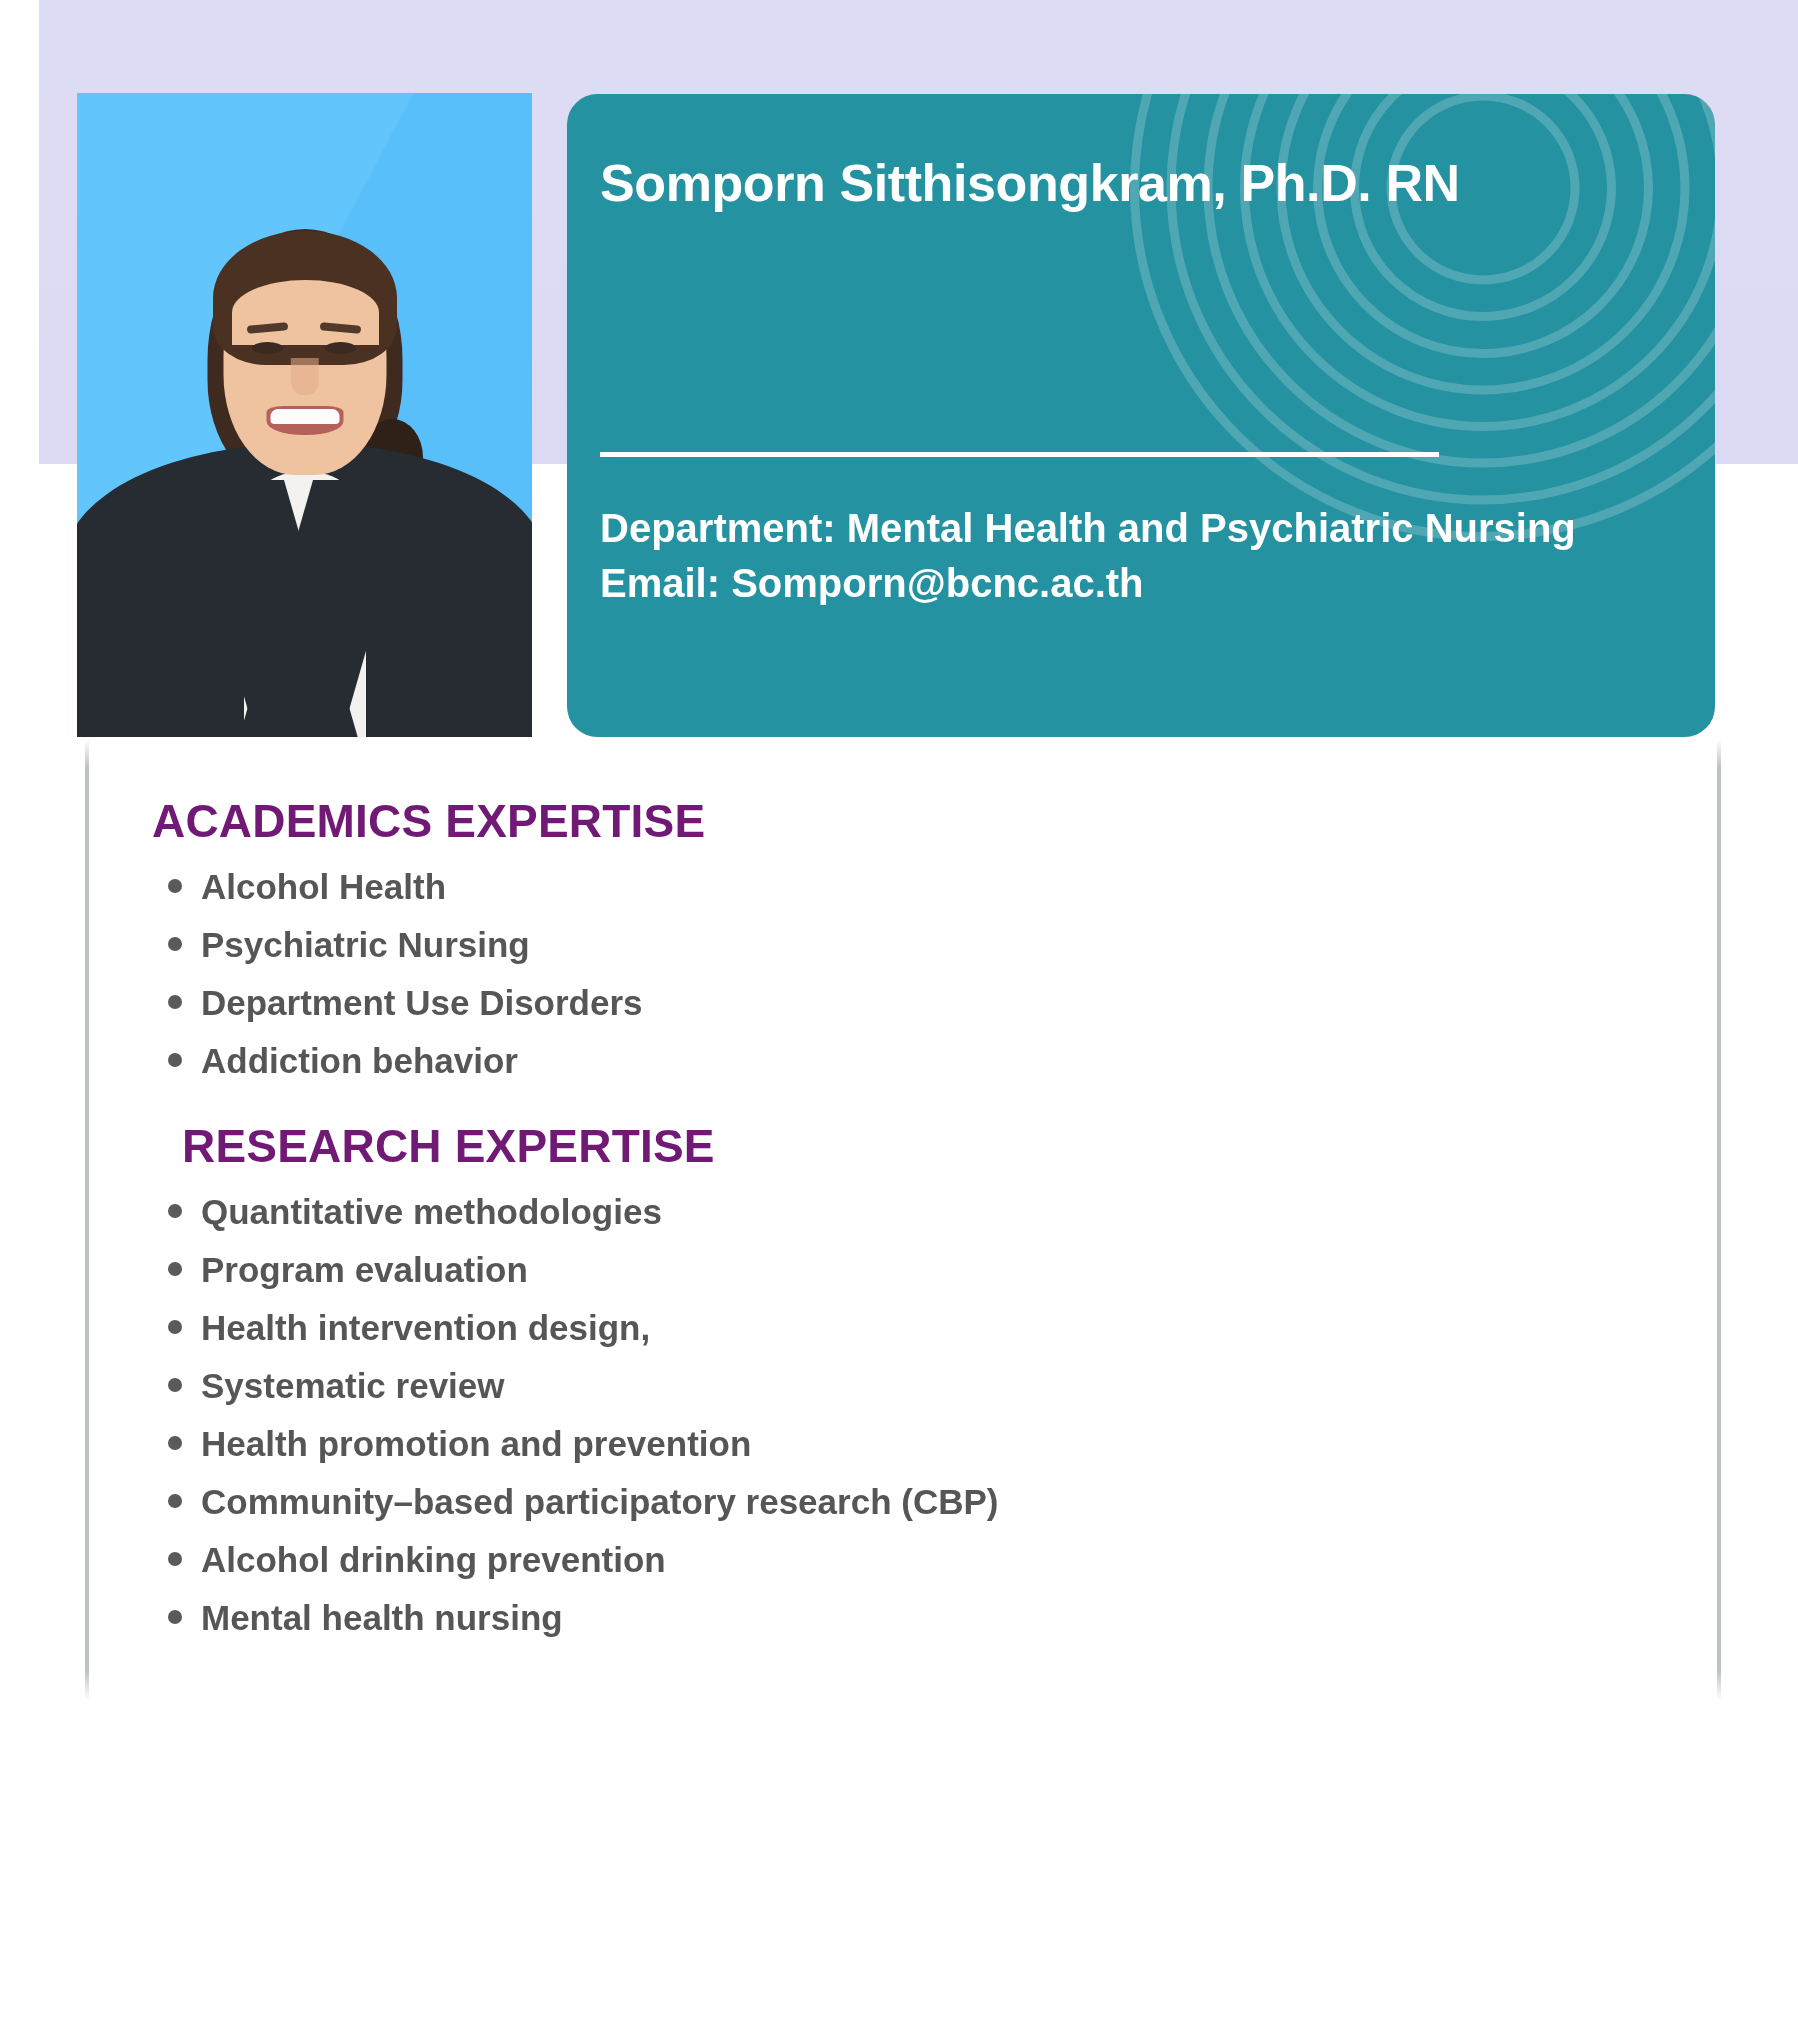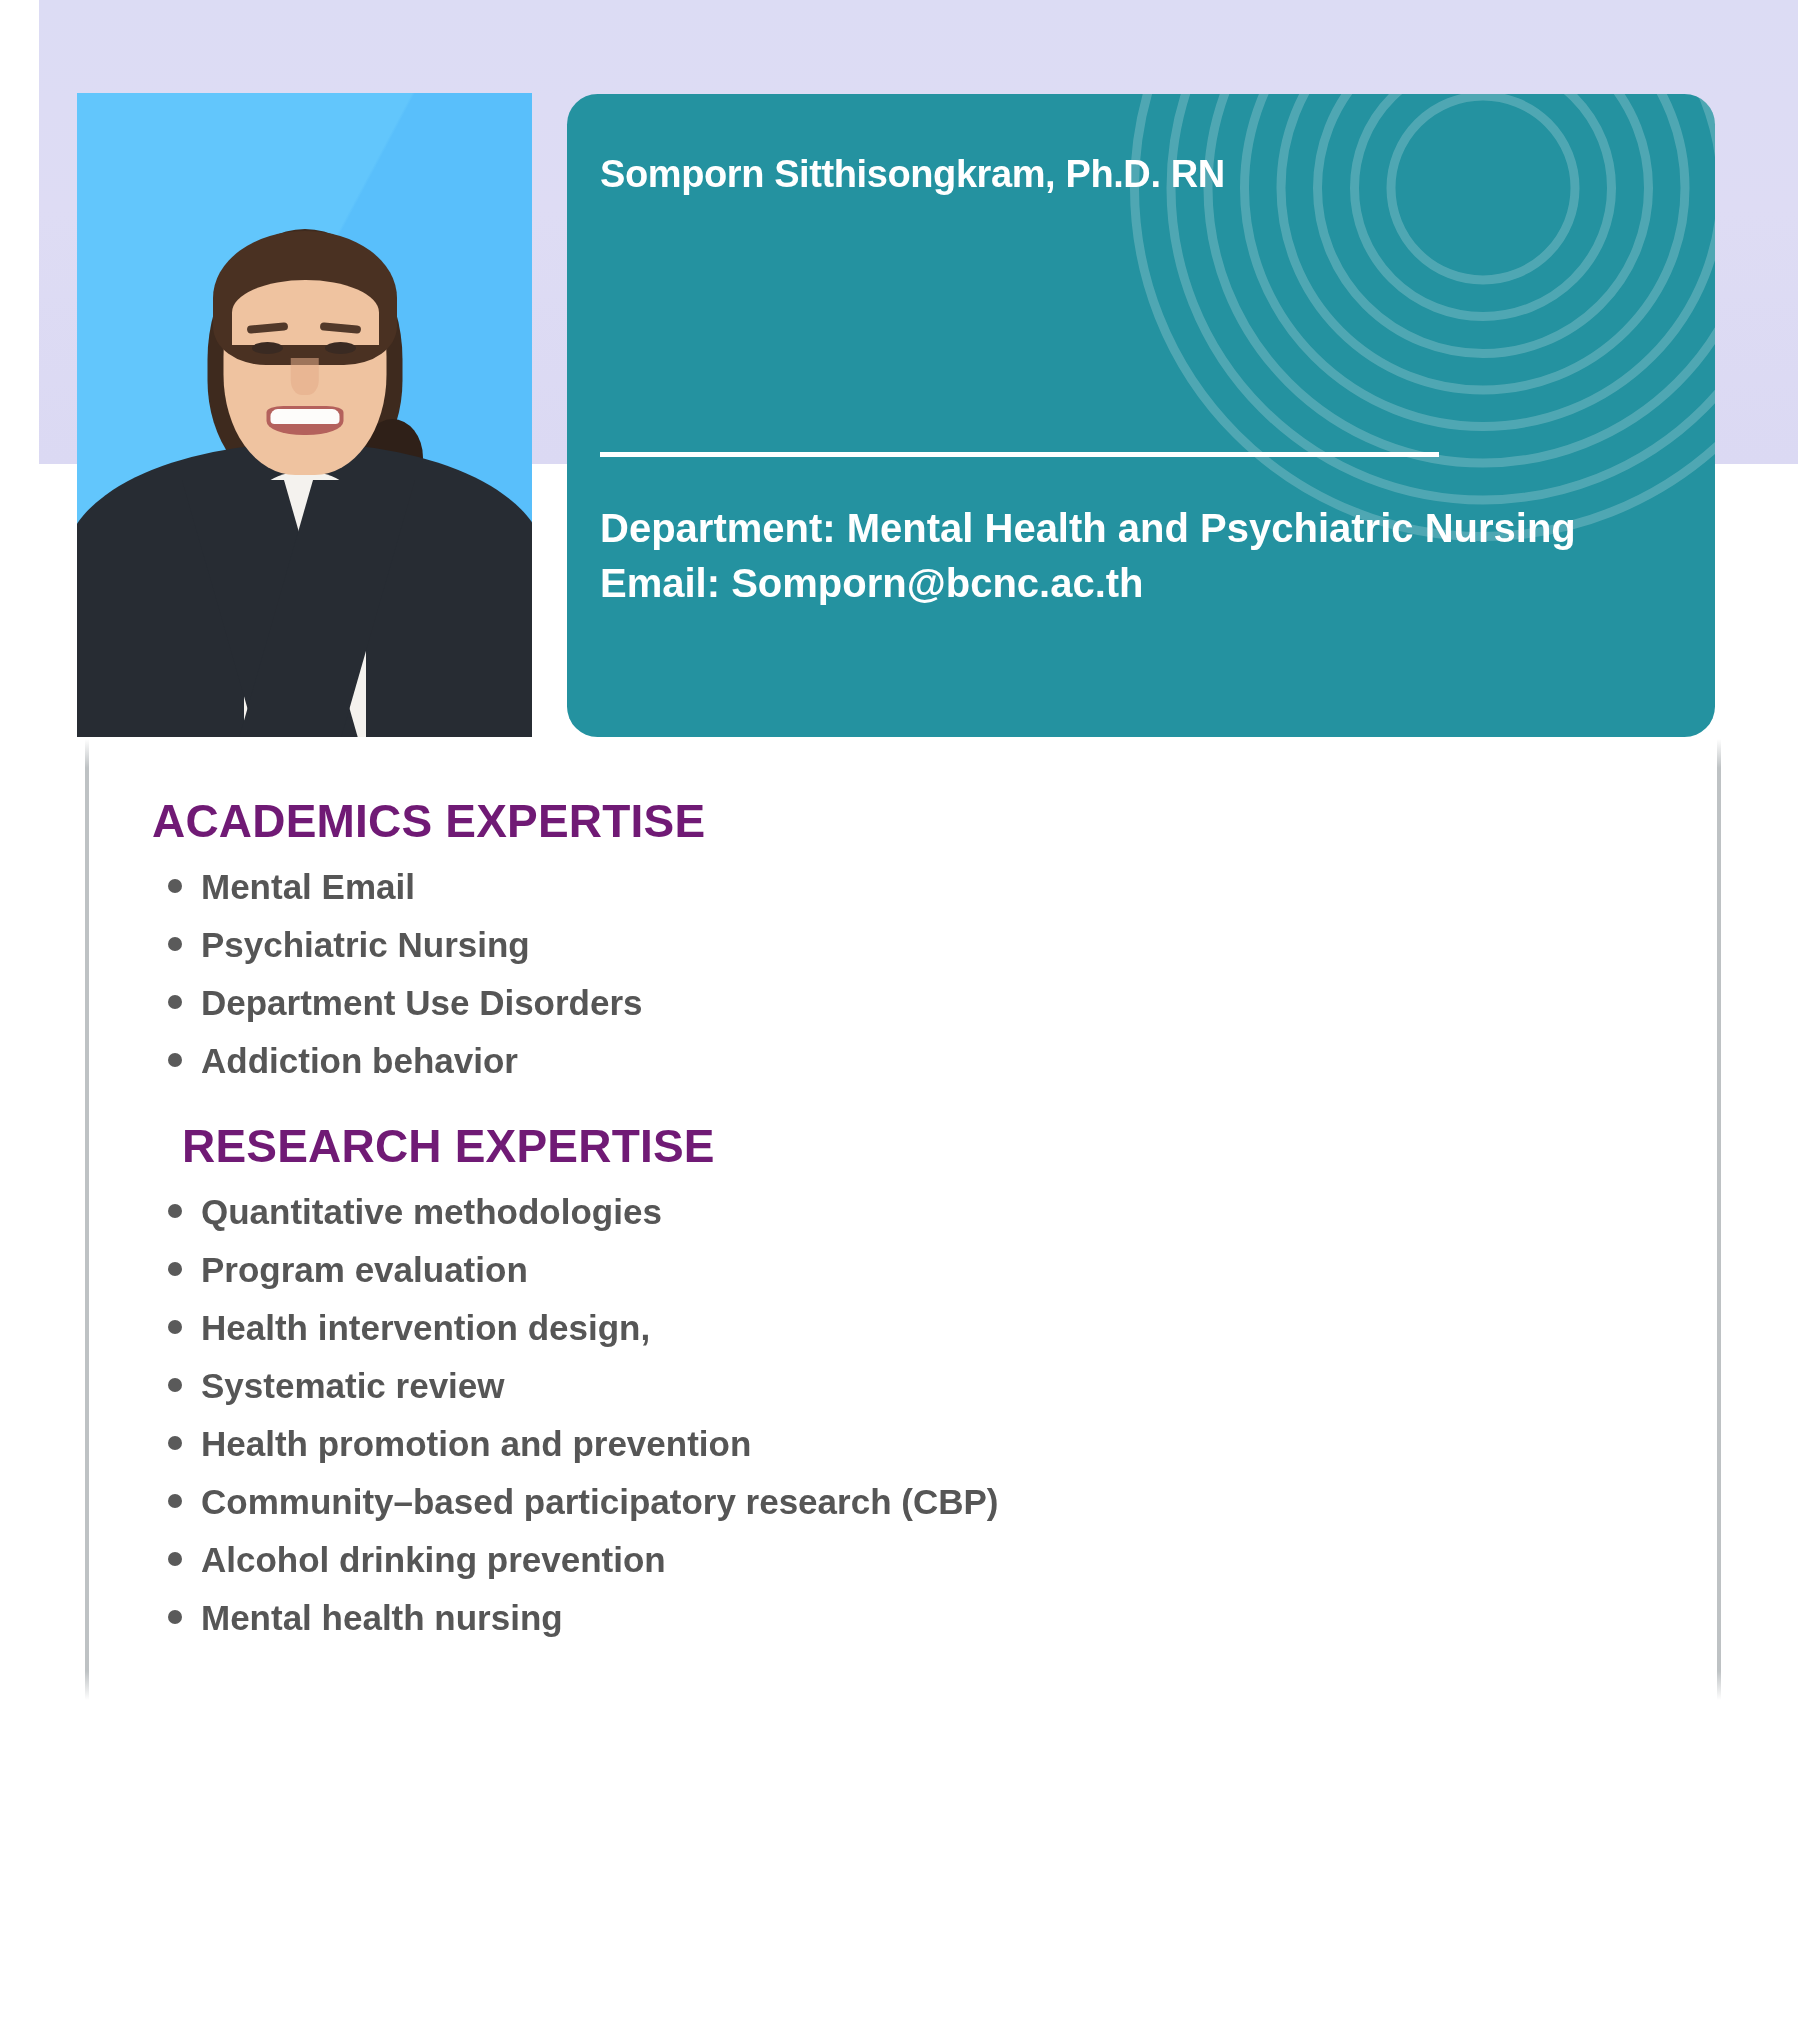--- a/index.html
+++ b/index.html
@@ -76,21 +76,21 @@
     background:#2492a0;border-radius:30.5px;overflow:hidden;
   }
   .rings{position:absolute;right:-73px;top:-212px;width:611px;height:611px;pointer-events:none;}
   .rings span{
     position:absolute;left:50%;top:50%;transform:translate(-50%,-50%);
     border:9px solid rgba(255,255,255,0.20);border-radius:50%;
   }
   .card-inner{position:absolute;left:33px;top:0;right:24.4px;bottom:0;}
   .card-title{
     position:absolute;left:0;top:59px;color:#ffffff;font-weight:bold;
-    font-size:38px;letter-spacing:-0.4px;white-space:nowrap;
+    font-size:52px;letter-spacing:-0.4px;white-space:nowrap;
   }
   .card-rule{position:absolute;left:33px;top:358px;width:839px;height:5.3px;background:#ffffff;}
   .card-meta{position:absolute;left:0;top:407px;color:#ffffff;font-size:40px;font-weight:bold;line-height:1.38;}
   .card-meta div{white-space:nowrap;}
   
   .divider{position:absolute;top:739px;width:3.7px;height:961px;
     background:linear-gradient(180deg,rgba(190,194,196,0) 0%,#bec2c4 3%,#bec2c4 97%,rgba(190,194,196,0) 100%);}
   .divider.left{left:85px;}
   .divider.right{left:1717px;}
   .content{position:absolute;left:134px;top:794px;width:1506px;}
@@ -154,21 +154,21 @@
   </div>
   <div class="card-rule"></div>
 </div>
 
 <div class="divider left"></div>
 <div class="divider right"></div>
 
 <div class="content" id="content-host">
     <div class="sec-title">ACADEMICS EXPERTISE</div>
     <ul class="bullets">
-      <li>Mental Email</li>
+      <li>Alcohol Health</li>
       <li>Psychiatric Nursing</li>
       <li>Department Use Disorders</li>
       <li>Addiction behavior</li>
     </ul>
     <div class="sec-title second">RESEARCH EXPERTISE</div>
     <ul class="bullets">
       <li>Quantitative methodologies</li>
       <li>Program evaluation</li>
       <li>Health intervention design,</li>
       <li>Systematic review</li>

